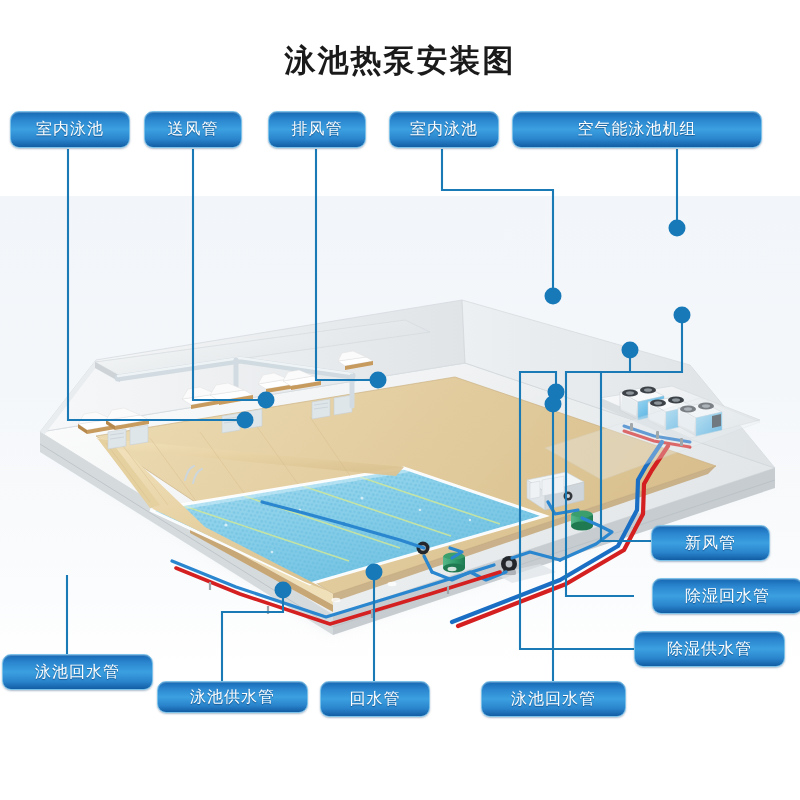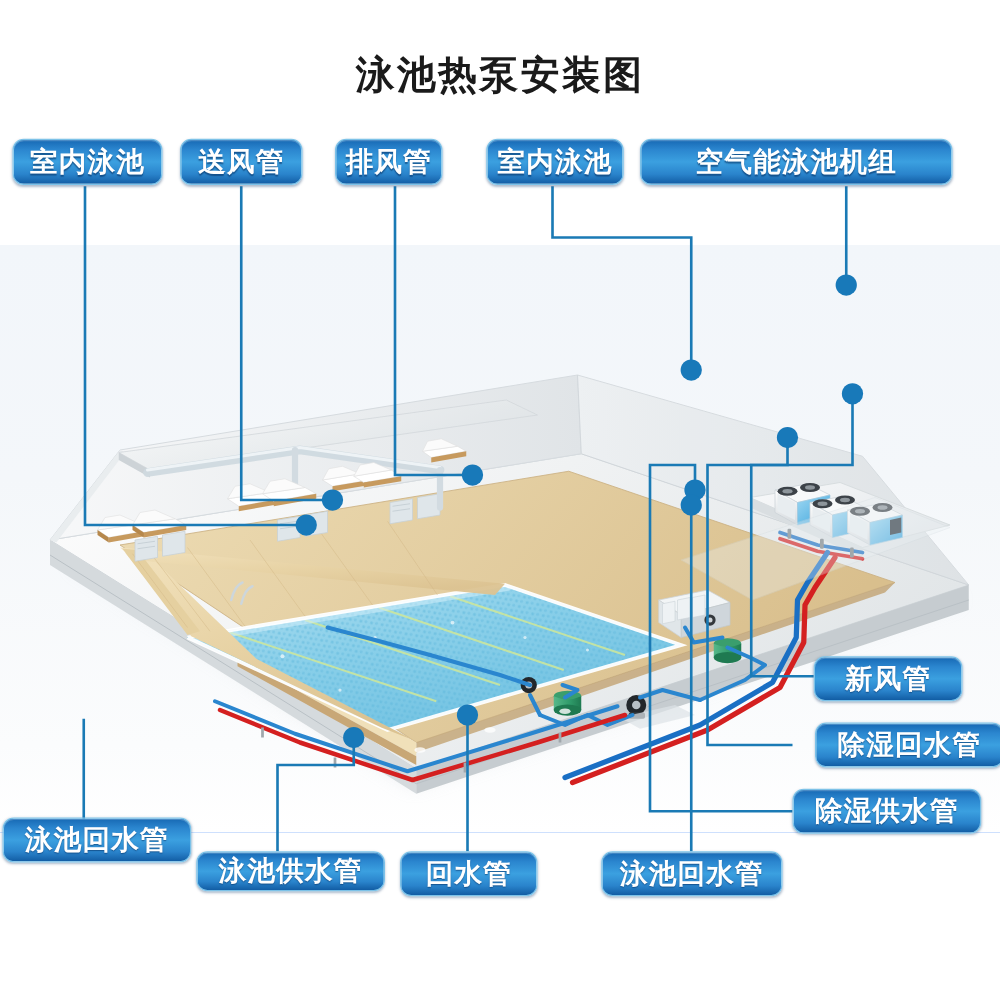--- a/index.html
+++ b/index.html
@@ -4,21 +4,21 @@
 <title>泳池热泵安装图</title>
 <style>
   html,body{margin:0;padding:0;}
   body{
     width:800px;height:800px;
     background:#ffffff;
     font-family:"DejaVu Sans","Liberation Sans",sans-serif;
     overflow:hidden;
     position:relative;
   }
-  #root{position:relative;width:800px;height:800px;overflow:hidden;background:#3b82f6;}
+  #root{position:relative;width:800px;height:800px;overflow:hidden;background:#ef4444;}
 
   
   .bg-upper{position:absolute;left:0;top:0;width:800px;height:196px;background:#ffffff;}
   .bg-lower{position:absolute;left:0;top:196px;width:800px;height:470px;
             background:linear-gradient(180deg,#f2f6fa 0%,#f4f7fa 40%,#fbfcfd 85%,#ffffff 100%);}
   .bg-bottom{position:absolute;left:0;top:666px;width:800px;height:134px;background:#ffffff;}
 
   
   .title{
     position:absolute;left:0;top:40px;width:800px;text-align:center;
@@ -31,22 +31,22 @@
 
   
   .chip{
     position:absolute;
     box-sizing:border-box;
     border-radius:9px;
     border:1.5px solid #7cc2e8;
     background:linear-gradient(180deg,#1769b4 0%,#2b86cf 22%,#3ba0e0 50%,#2a84cc 78%,#125da4 100%);
     box-shadow:0 1px 2px rgba(20,60,110,.35), inset 0 1px 0 rgba(255,255,255,.22);
     color:#ffffff;
-    font-size:22px;
-    font-weight:bold;
+    font-size:16px;
+    font-weight:normal;
     letter-spacing:1px;
     display:flex;align-items:center;justify-content:center;
     text-shadow:0 1px 1px rgba(0,40,90,.55);
     white-space:nowrap;
     z-index:6;
   }
 
   
   .scene{position:absolute;left:0;top:180px;width:800px;height:500px;}
   .scene svg{display:block;}
@@ -465,21 +465,21 @@
       <circle cx="556" cy="392" r="8.5"></circle>
       <circle cx="67" cy="575" r="8.5" opacity="0"></circle>
       <circle cx="283" cy="590" r="8.5"></circle>
       <circle cx="374" cy="572" r="8.5"></circle>
       <circle cx="553" cy="404" r="8.5"></circle>
     </g>
   </svg>
 
   <div class="chip" style="left:10px;top:111px;width:120px;height:37px;">室内泳池</div>
   <div class="chip" style="left:144px;top:111px;width:98px;height:37px;">送风管</div>
-  <div class="chip" style="left:268px;top:111px;width:86px;height:37px;">排风管</div>
+  <div class="chip" style="left:268px;top:111px;width:98px;height:37px;">排风管</div>
   <div class="chip" style="left:389px;top:111px;width:110px;height:37px;">室内泳池</div>
   <div class="chip" style="left:512px;top:111px;width:250px;height:37px;">空气能泳池机组</div>
 
   <div class="chip" style="left:651px;top:525px;width:119px;height:36px;">新风管</div>
   <div class="chip" style="left:652px;top:578px;width:151px;height:36px;">除湿回水管</div>
   <div class="chip" style="left:634px;top:631px;width:151px;height:36px;">除湿供水管</div>
 
   <div class="chip" style="left:2px;top:654px;width:151px;height:36px;">泳池回水管</div>
   <div class="chip" style="left:157px;top:681px;width:151px;height:32px;">泳池供水管</div>
   <div class="chip" style="left:320px;top:681px;width:110px;height:36px;">回水管</div>

